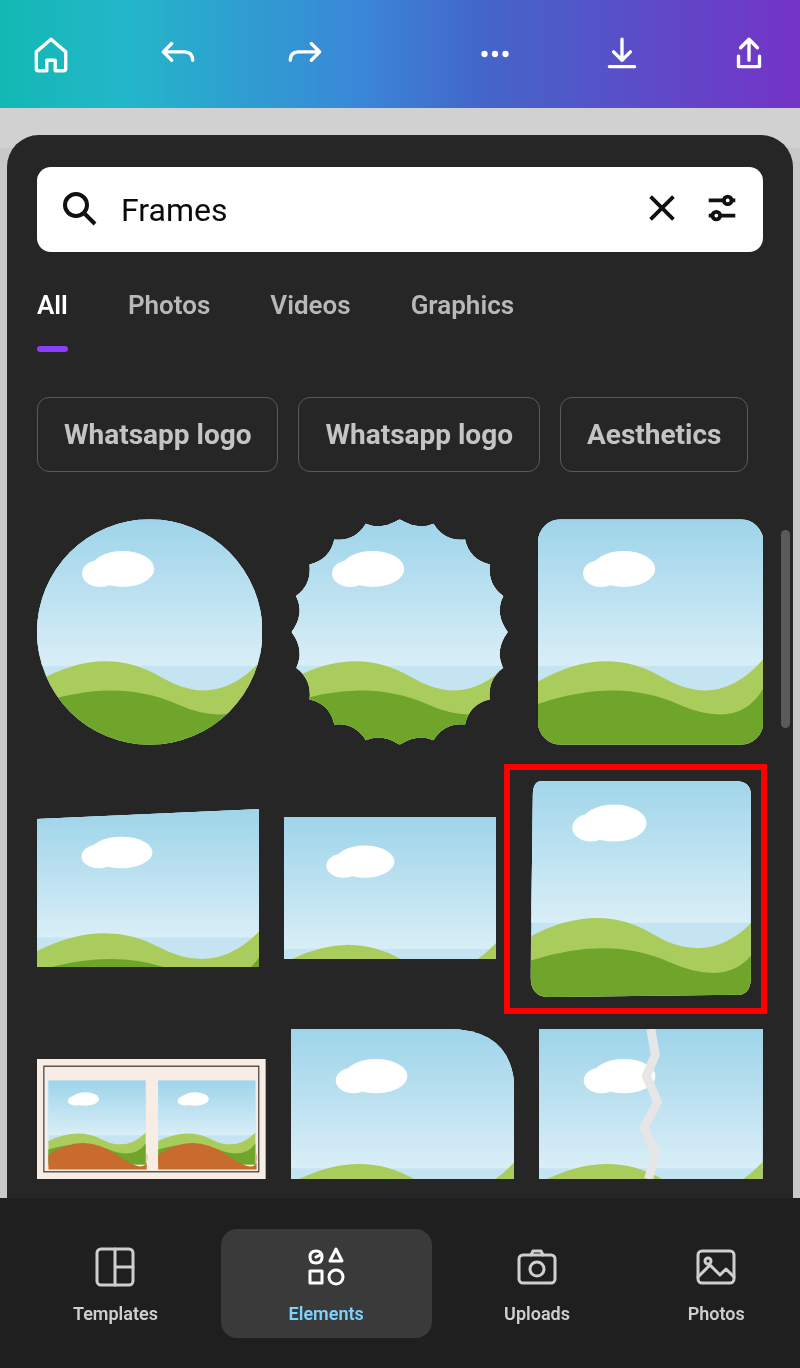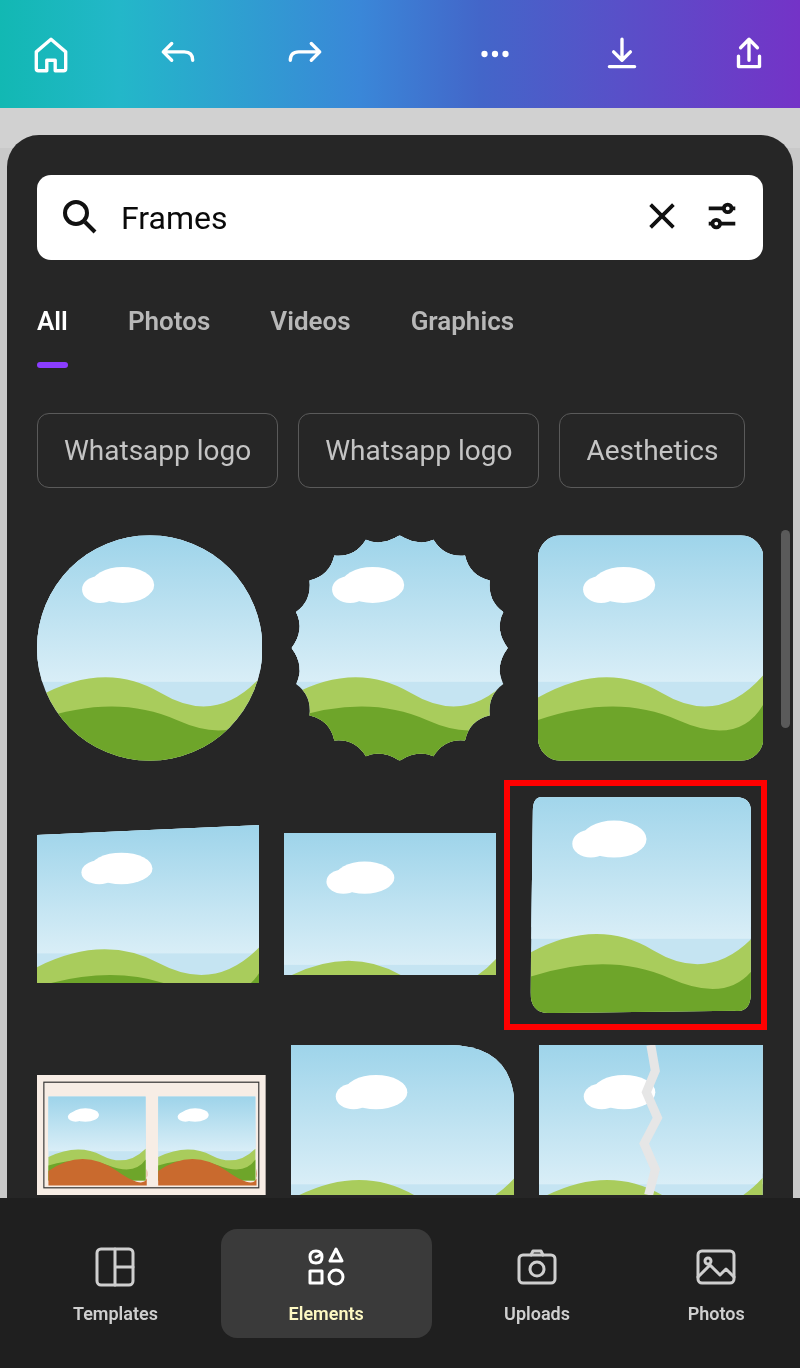--- a/index.html
+++ b/index.html
@@ -15,37 +15,37 @@
 
 
 .canvas-peek { height:40px; background:#d1d1d1; display:flex; justify-content:center; align-items:flex-end; }
 .canvas-peek .grab { width:60px; height:7px; border-radius:4px; background:#1a1a1a; margin-bottom:2px; }
 
 
 .panel { position:absolute; top:135px; left:7px; right:7px; bottom:170px; background:#262626; border-radius:32px 32px 0 0; padding:32px 0 0 0; overflow:hidden; }
 .panel .scrollbar { position:absolute; right:3px; top:395px; width:9px; height:198px; background:#5a5a5a; border-radius:5px; }
 
 
-.search { margin:8px 30px; height:85px; background:#fff; border-radius:14px; display:flex; align-items:center; padding:0 22px; gap:22px; }
+.search { margin:0 30px; height:85px; background:#fff; border-radius:14px; display:flex; align-items:center; padding:0 22px; gap:22px; }
 .search svg { width:40px; height:40px; stroke:#111; stroke-width:4; fill:none; }
 .search input { flex:1; border:none; outline:none; font-size:32px; color:#0a0a0a; background:transparent; }
 .search .close svg, .search .sliders svg { width:38px; height:38px; }
 
 
 .tabs { display:flex; gap:0; padding:28px 30px 0 30px; }
 .tab { font-size:26px; color:#b8b8b8; padding:10px 0 32px 0; font-weight:600; position:relative; }
 .tab.active { color:#fff; }
 .tab.active::after { content:""; position:absolute; left:0; right:0; bottom:0; height:6px; background:#8b3dff; border-radius:3px; }
 .tabs .tab:nth-child(1){margin-right:60px;}
 .tabs .tab:nth-child(2){margin-right:60px;}
 .tabs .tab:nth-child(3){margin-right:60px;}
 .tabs .tab:nth-child(4){margin-right:60px;}
 
 
-.chips { display:flex; gap:20px; padding:45px 30px 0 30px; overflow:hidden; }
+.chips { display:flex; gap:20px; padding:45px 30px 0 30px; overflow:hidden;font-weight:bold; }
 .chip { border:1px solid #5a5a5a; color:#c4c4c4; font-size:28px; padding:20px 26px; border-radius:12px; white-space:nowrap; }
 
 
 .results { padding:45px 30px 0 30px; }
 .row { display:flex; gap:25px; margin-bottom:25px; }
 .frame { position:relative; overflow:hidden; background:#262626; }
 .frame svg { width:100%; height:100%; display:block; }
 
 
 .highlight { position:absolute; border:6px solid #ff0000; pointer-events:none; }
@@ -59,21 +59,21 @@
 .r2{align-items:center;}
 
 .r3 .f1{width:230px;height:120px;}
 .r3 .f2{width:225px;height:150px;}
 .r3 .f3{width:225px;height:150px;}
 .r3{align-items:flex-end;}
 
 
 .bottomnav { position:absolute; left:0; right:0; bottom:0; height:170px; background:#1f1f1f; display:flex; align-items:center; padding:0 10px; }
 .nav-item { flex:1; display:flex; flex-direction:column; align-items:center; gap:12px; color:#cfcfcf; font-size:18px; font-weight:600; padding:14px 0; border-radius:16px; }
-.nav-item.active { background:#3a3a3a; color:#fef9c3; }
+.nav-item.active { background:#3a3a3a; color:#7dd3fc; }
 .nav-item svg { width:48px; height:48px; stroke:#cfcfcf; stroke-width:3; fill:none; stroke-linecap:round; stroke-linejoin:round; }
 .nav-item.active svg { stroke:#fff; }
 
 
 </style>
 </head>
 <body>
 
 <svg width="0" height="0" style="position:absolute">
 <defs>

